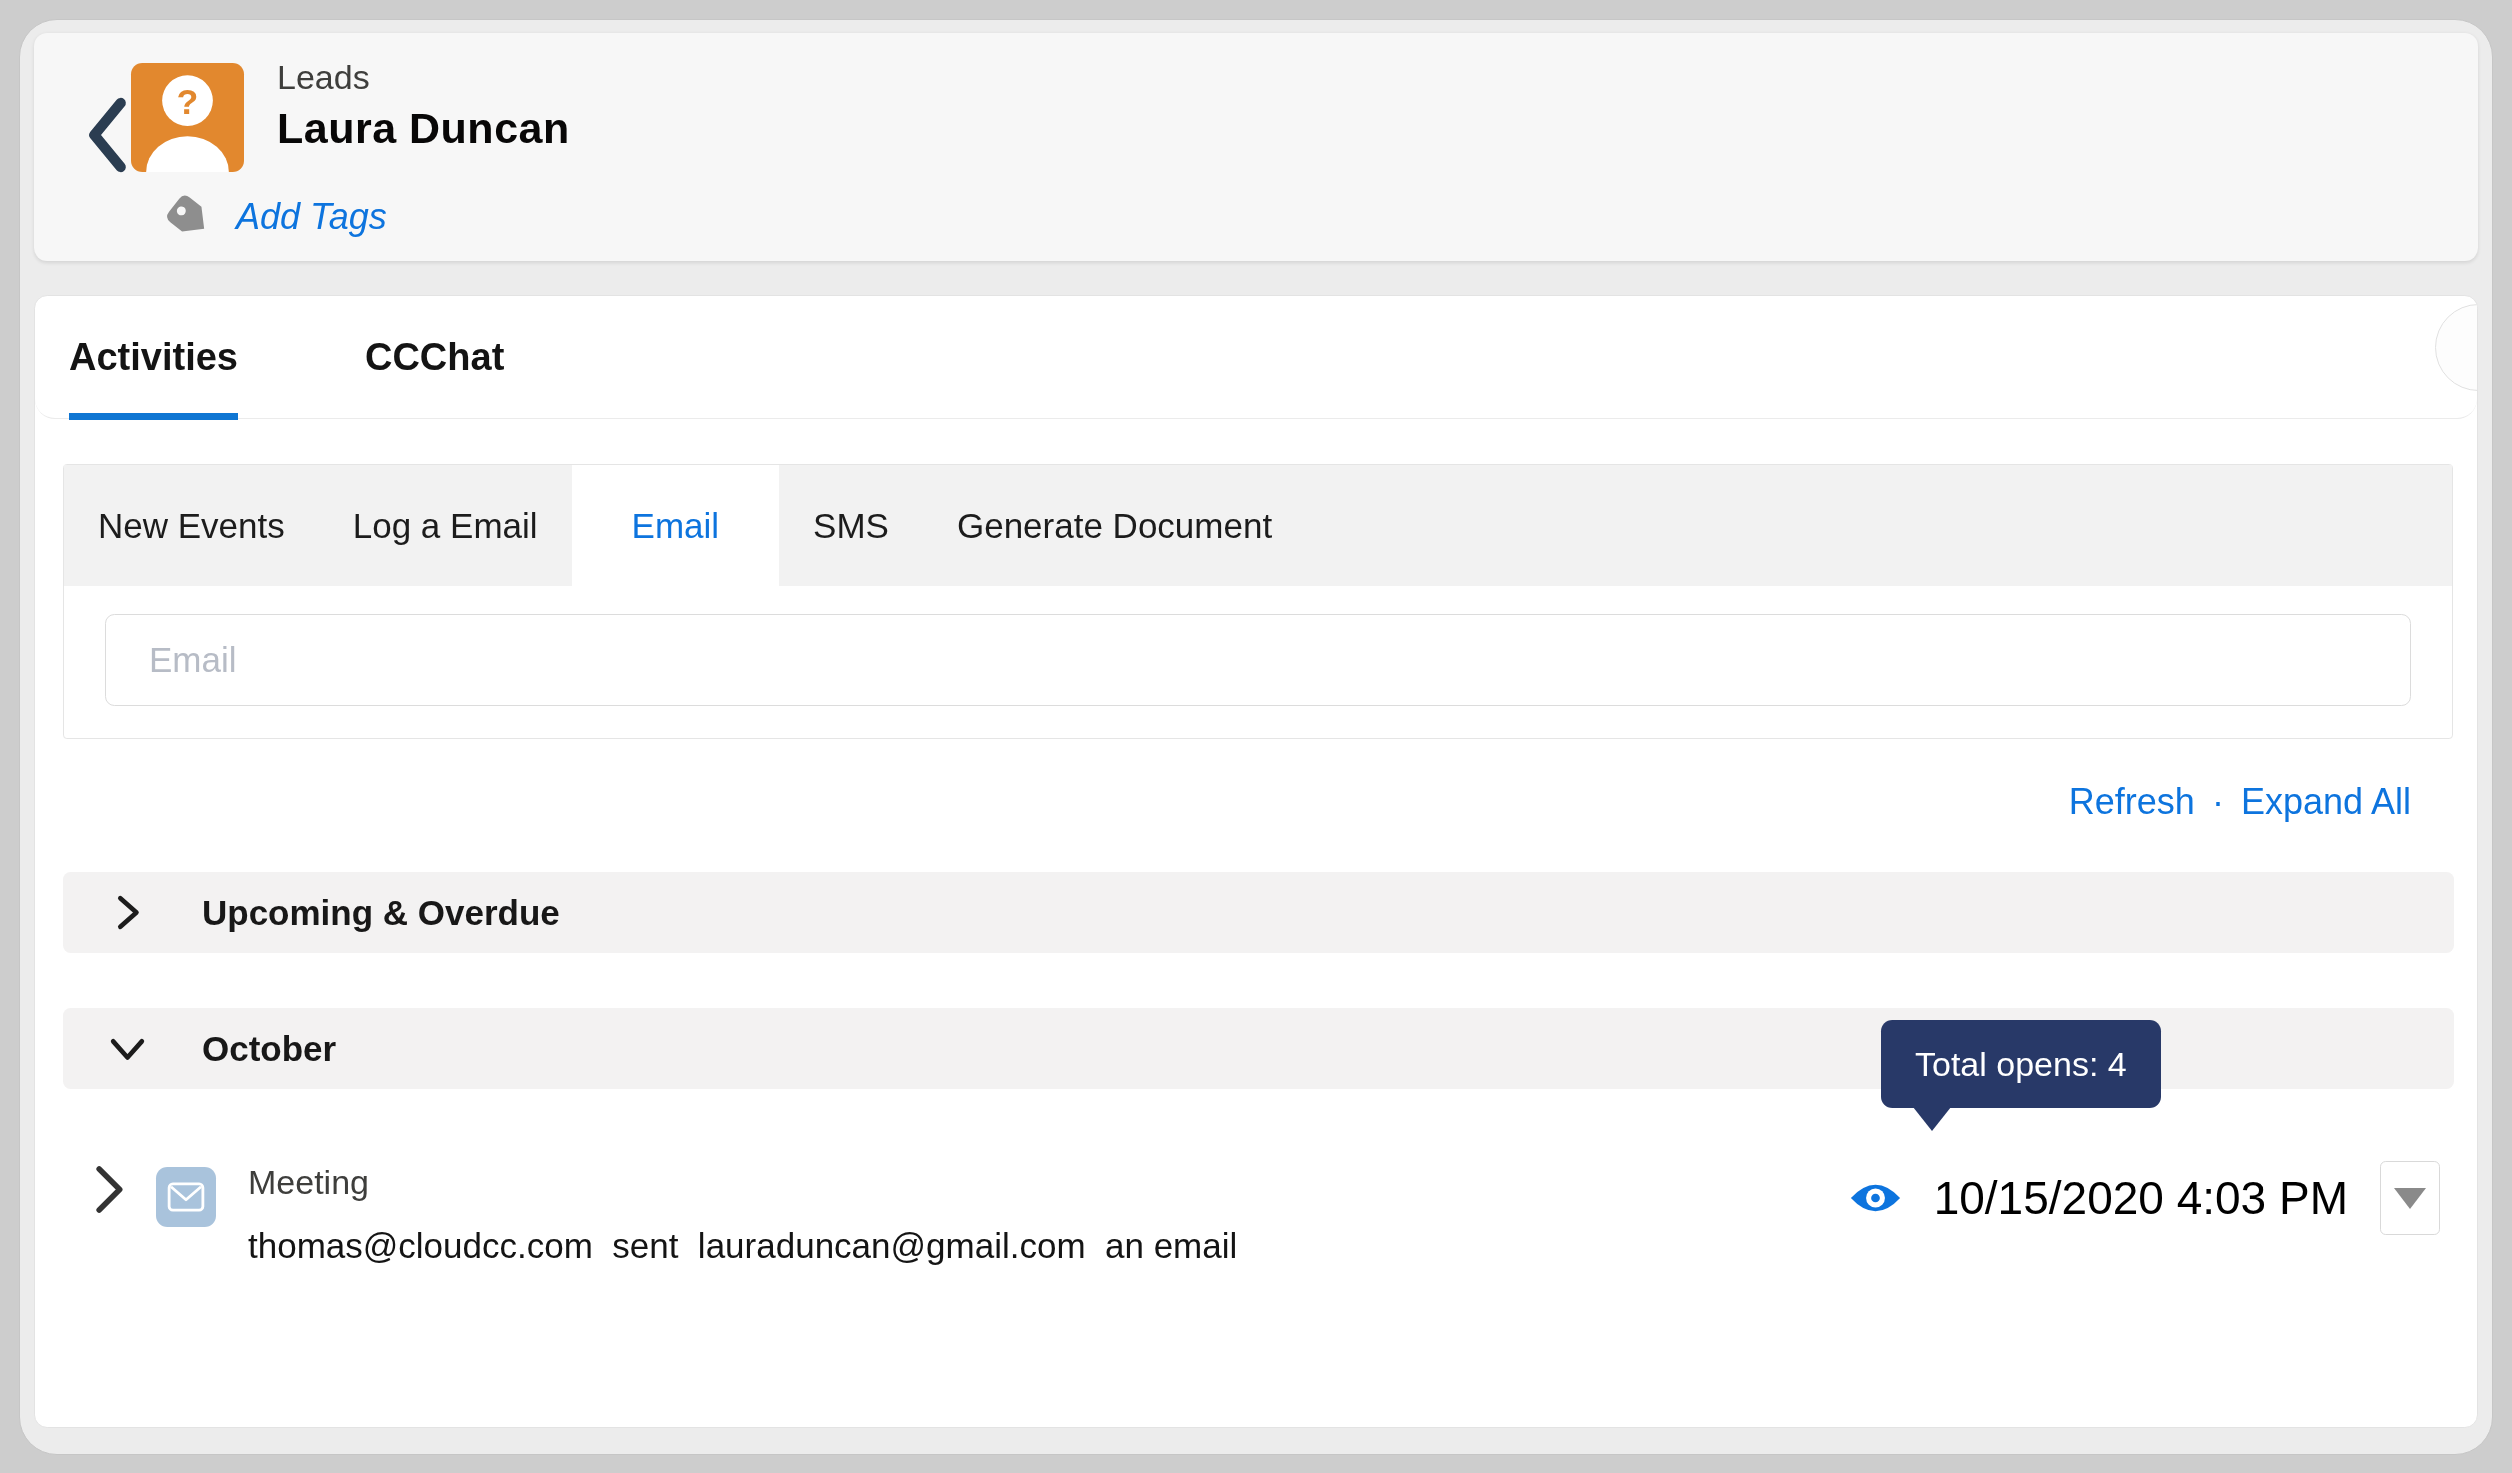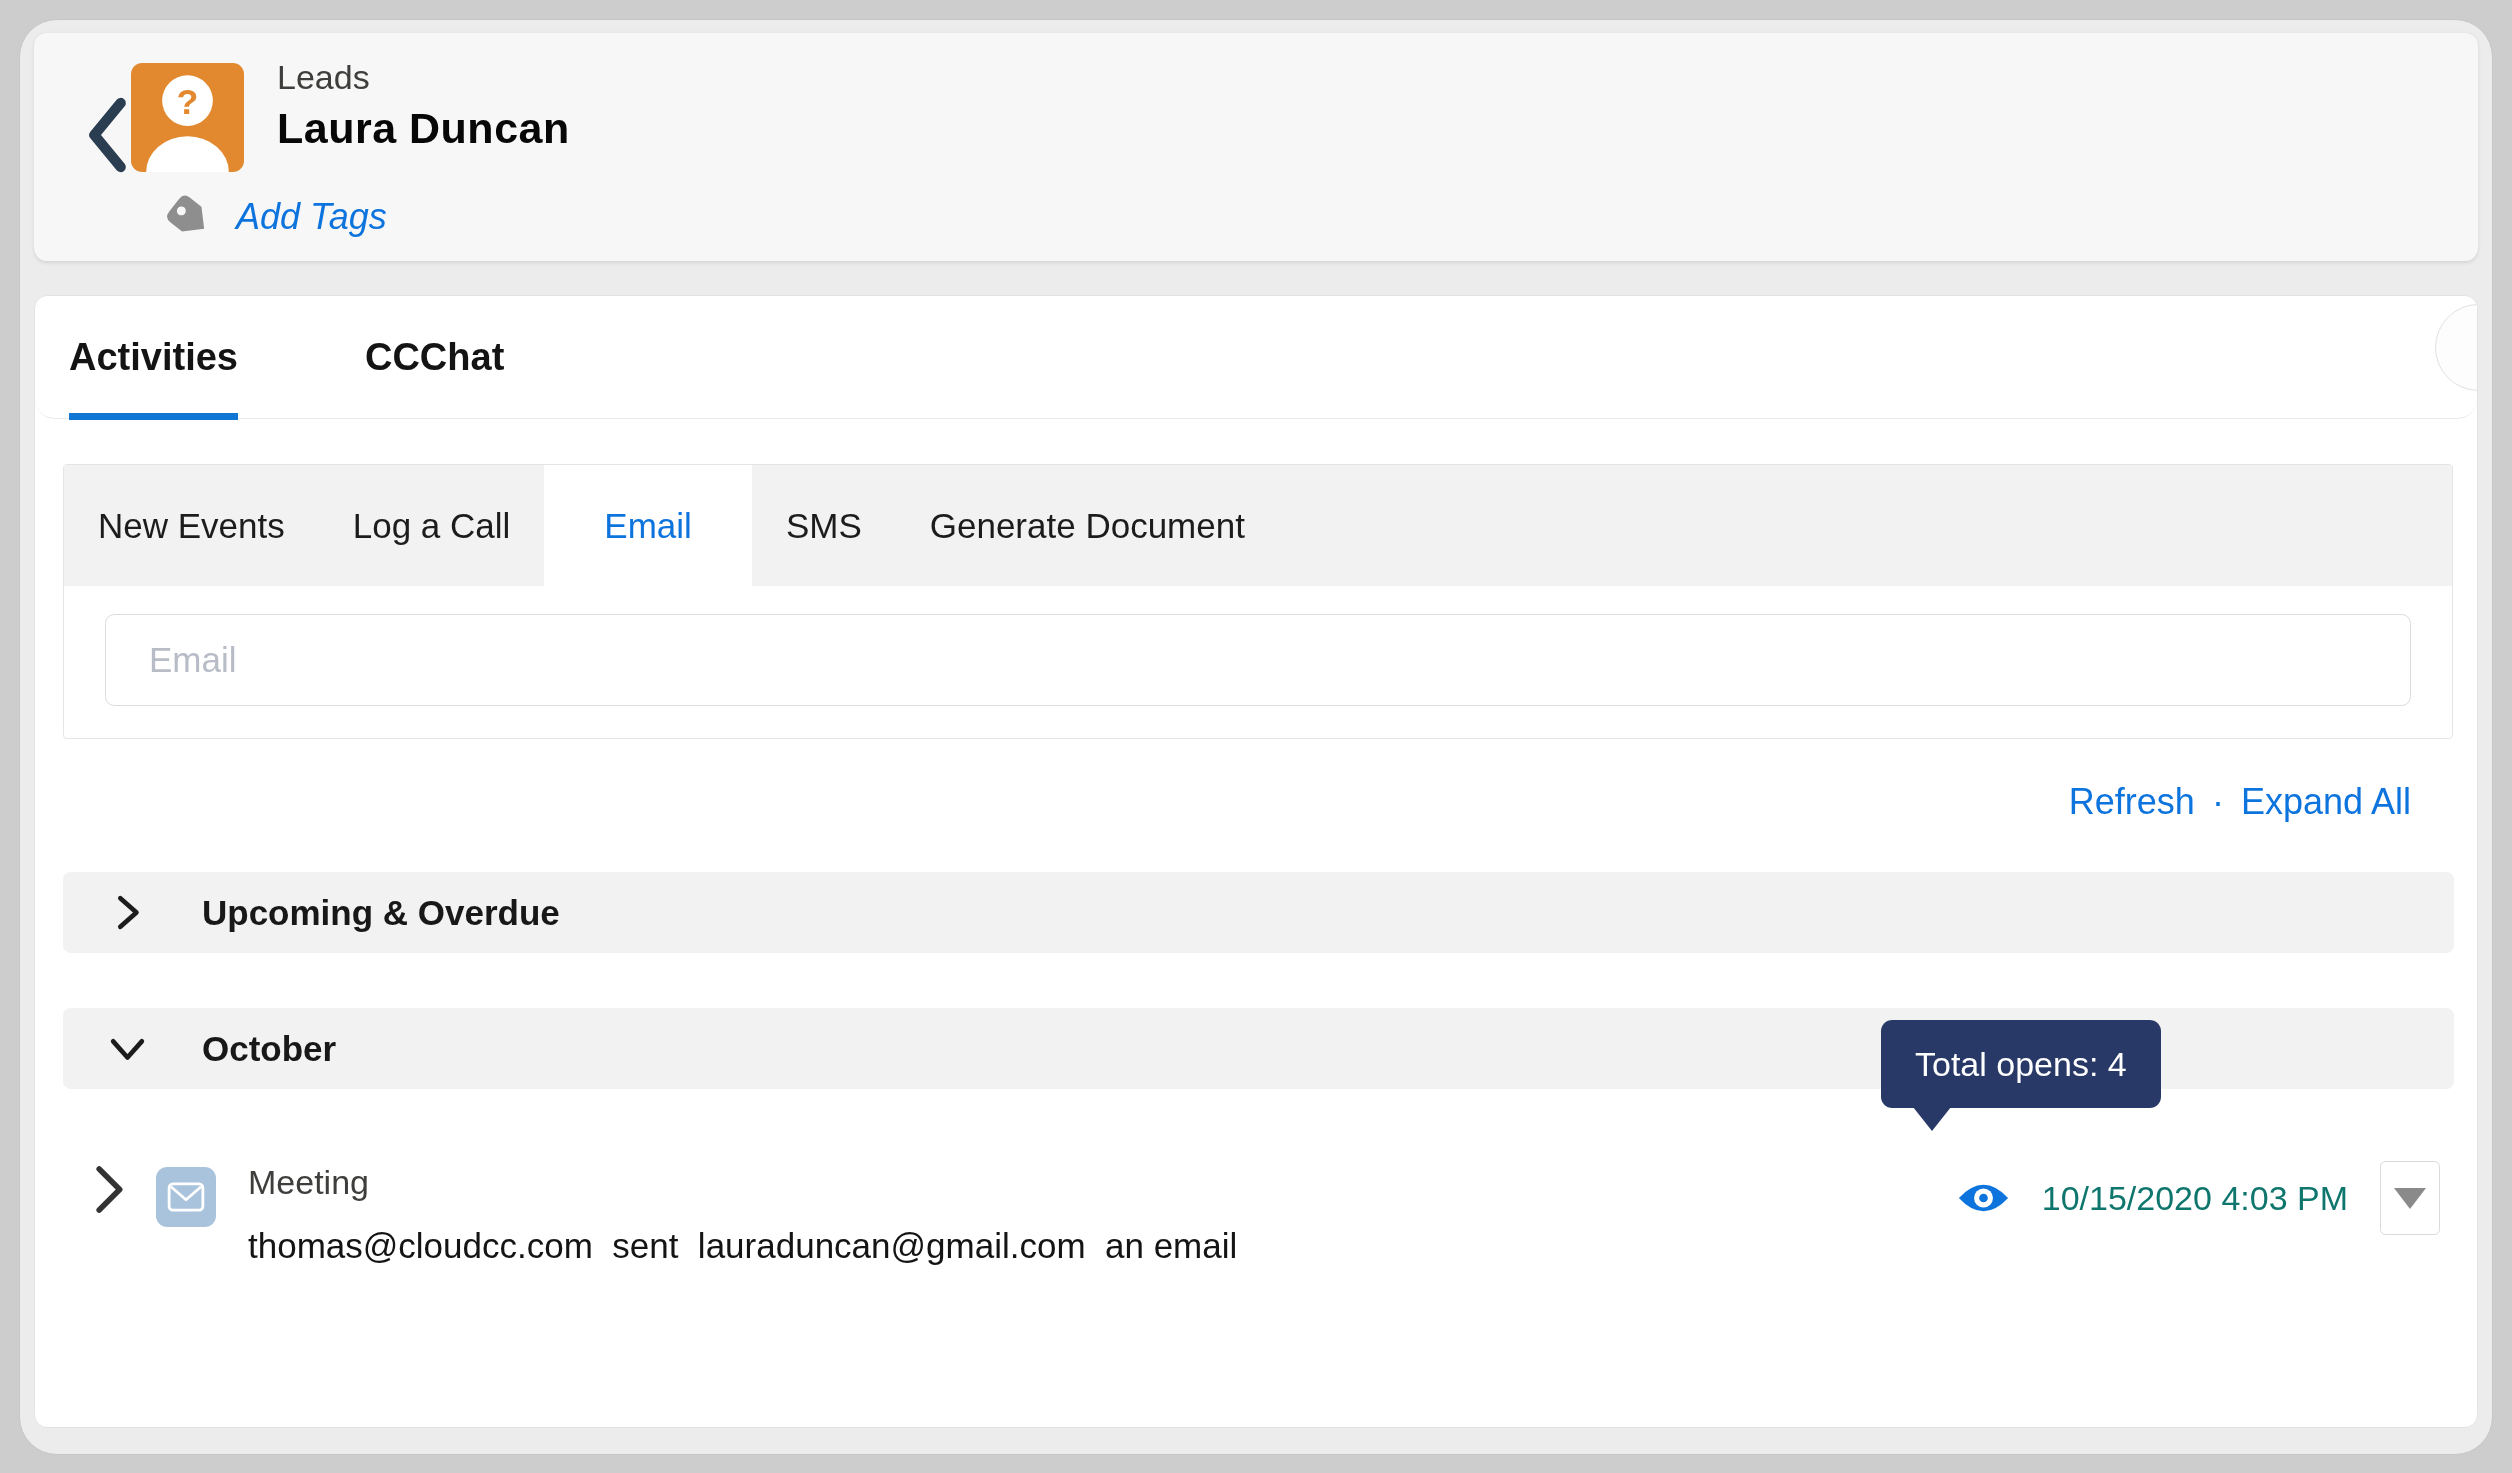--- a/index.html
+++ b/index.html
@@ -110,21 +110,21 @@
   .row-icon {
     position:absolute; left:121px; top:5.7px;
     width:60px; height:60px; border-radius:11.3px;
     background:#a9c3dc;
     display:flex; align-items:center; justify-content:center;
   }
   .row-text { margin-left:213px; padding-top:1.9px; }
   .row-title { font-size:34px; color:#3e3e3c; }
   .row-detail { font-size:35px; color:#141414; margin-top:24.5px; white-space:pre; }
   .row-right { position:absolute; right:37px; top:0px; display:flex; align-items:center; gap:32px; }
-  .row-date { font-size:34px; color:#0f766e; }
+  .row-date { font-size:46px; color:#000000; }
   .dropdown-btn {
     width:60px; height:74px;
     background:#fff; border:1.9px solid #d9d9d9; border-radius:5.7px;
     display:flex; align-items:center; justify-content:center; cursor:pointer;
   }
   .caret-down {
     width:0; height:0;
     border-left:16px solid transparent; border-right:16px solid transparent;
     border-top:21px solid #8a8a8a;
   }
@@ -183,21 +183,21 @@
     <div class="edge-circle"></div>
 
     <div class="tabs">
       <div class="tab active">Activities</div>
       <div class="tab">CCChat</div>
     </div>
 
     <div class="composer">
       <div class="subtab-strip">
         <div class="subtab">New Events</div>
-        <div class="subtab">Log a Call</div>
+        <div class="subtab">Log a Email</div>
         <div class="subtab active">Email</div>
         <div class="subtab">SMS</div>
         <div class="subtab">Generate Document</div>
       </div>
       <div class="email-box">
         <input class="email-input" type="text" placeholder="Email" style="">
       </div>
     </div>
 
     <div class="links-row">

